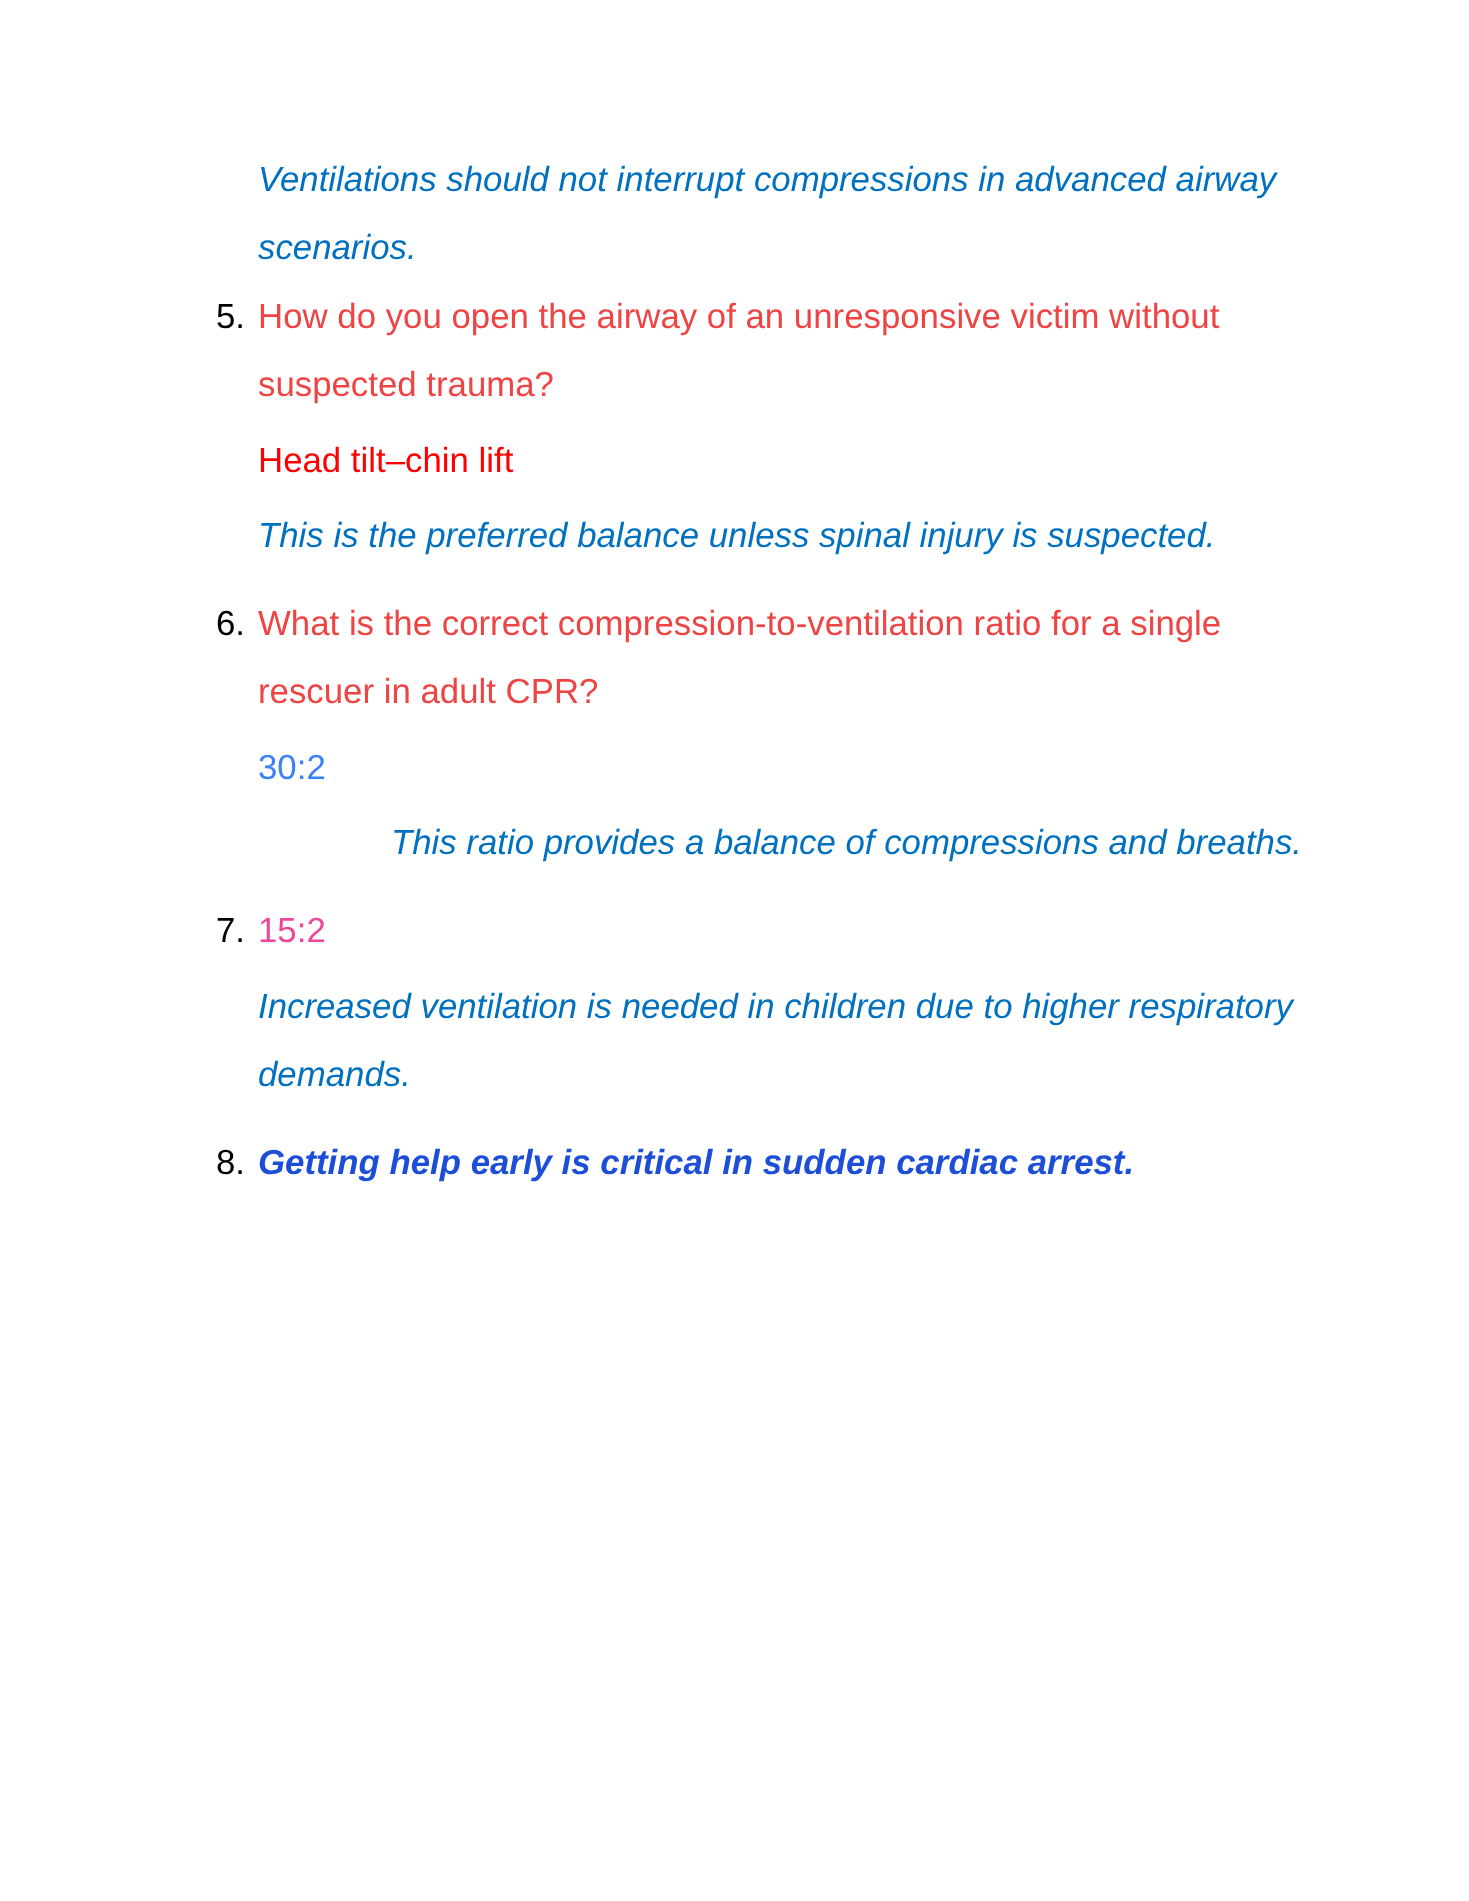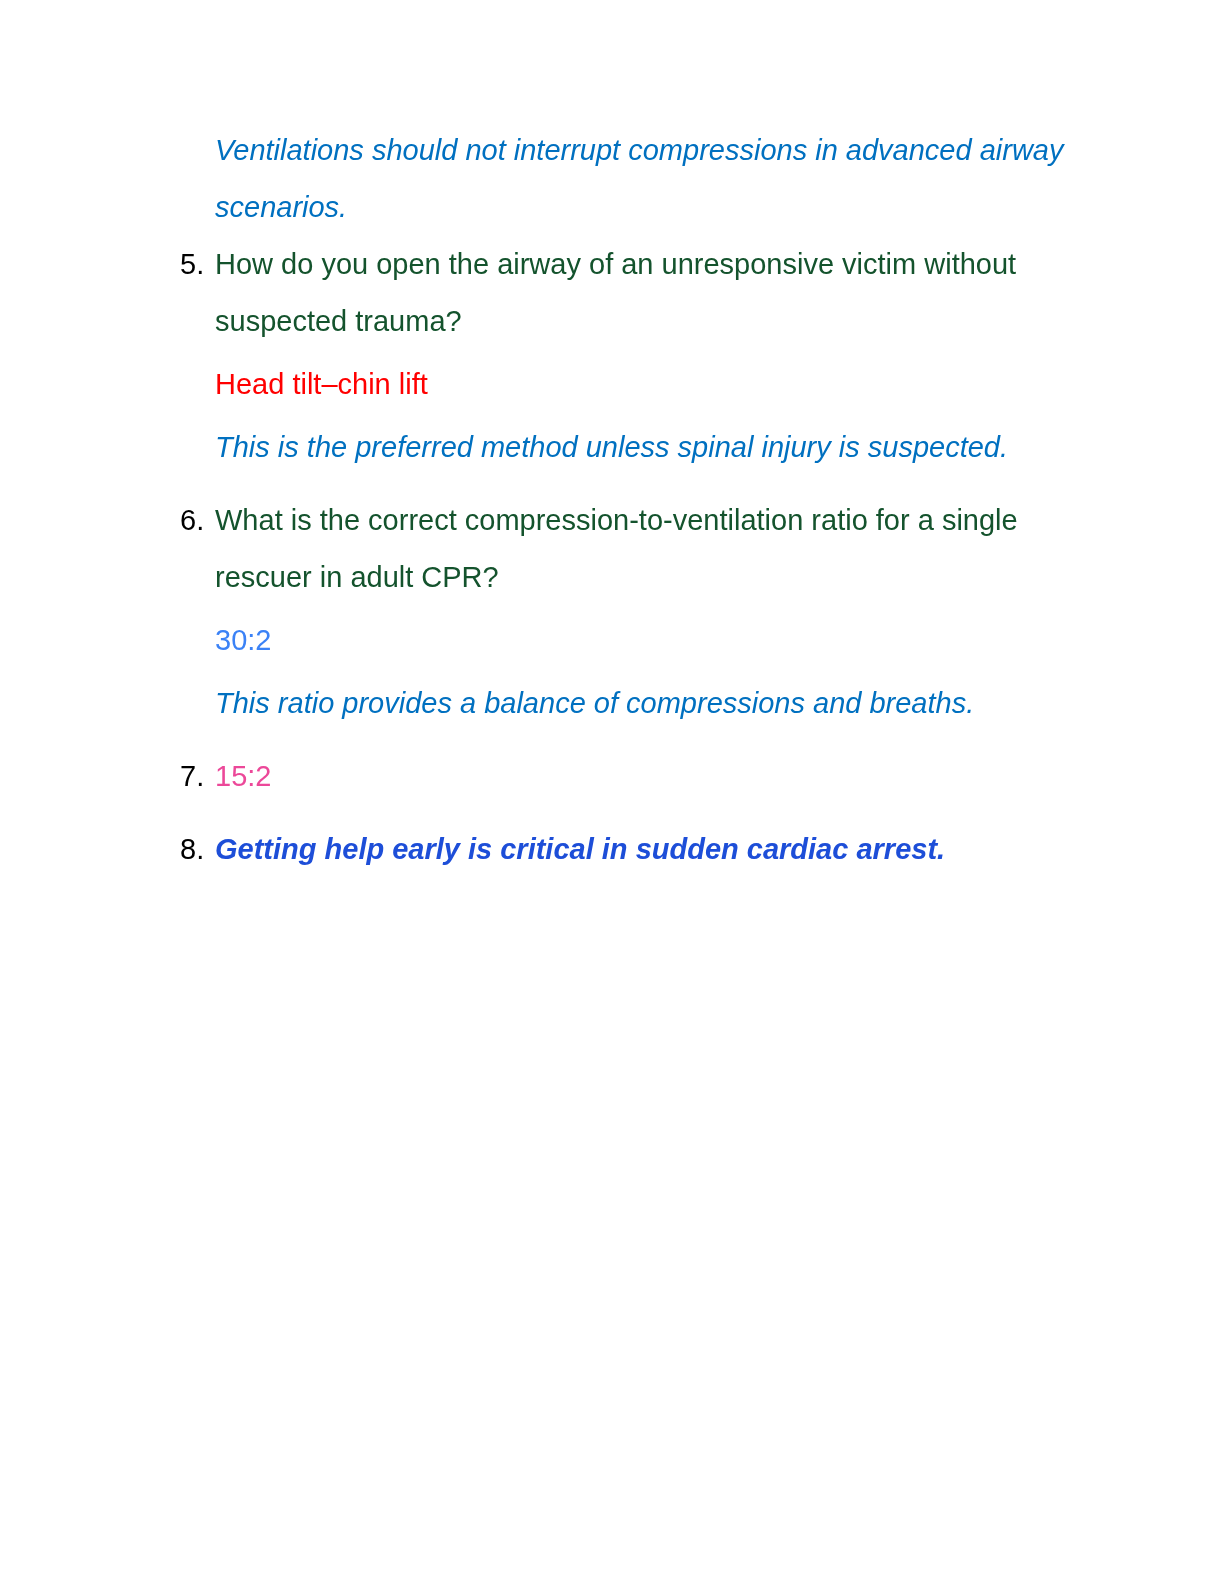--- a/index.html
+++ b/index.html
@@ -35,21 +35,21 @@
   }
   .item-number {
     position: absolute;
     left: 0;
     top: 0;
     width: 35px;
     color: #000000;
   }
   .question {
     margin: 0 0 6px 0;
-    color: #14532d;
+    color: #ef4444;
   }
   .answer {
     margin: 0 0 6px 0;
   }
   .explanation {
     margin: 0;
     font-style: italic;
   }
 </style>
 </head>
@@ -57,33 +57,34 @@
 
 <div class="page">
   <div class="content">
 
     <p class="intro explanation" style="color: rgb(0, 112, 192);">Ventilations should not interrupt compressions in advanced airway scenarios.</p>
 
     <div class="qa-item">
       <span class="item-number">5.</span>
       <p class="question">How do you open the airway of an unresponsive victim without suspected trauma?</p>
       <p class="answer" style="color: rgb(255, 0, 0);">Head tilt–chin lift</p>
-      <p class="explanation" style="color: rgb(0, 112, 192);">This is the preferred method unless spinal injury is suspected.</p>
+      <p class="explanation" style="color: rgb(0, 112, 192);">This is the preferred balance unless spinal injury is suspected.</p>
     </div>
 
     <div class="qa-item">
       <span class="item-number">6.</span>
       <p class="question">What is the correct compression-to-ventilation ratio for a single rescuer in adult CPR?</p>
       <p class="answer" style="color: #3b82f6;">30:2</p>
-      <p class="explanation" style="color: rgb(0, 112, 192);">This ratio provides a balance of compressions and breaths.</p>
+      <p class="explanation" style="color: rgb(0, 112, 192); text-align: right;">This ratio provides a balance of compressions and breaths.</p>
     </div>
 
     <div class="qa-item">
       <span class="item-number">7.</span>
       <p class="answer" style="color: #ec4899;">15:2</p>
+      <p class="explanation" style="color: rgb(0, 112, 192);">Increased ventilation is needed in children due to higher respiratory demands.</p>
     </div>
 
     <div class="qa-item">
       <span class="item-number">8.</span>
       <p class="explanation" style="color: #1d4ed8; font-weight: bold;">Getting help early is critical in sudden cardiac arrest.</p>
     </div>
 
   </div>
 </div>
 

